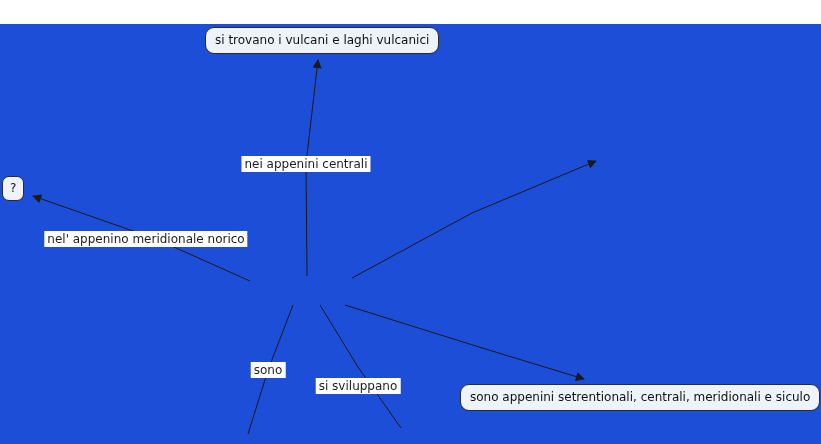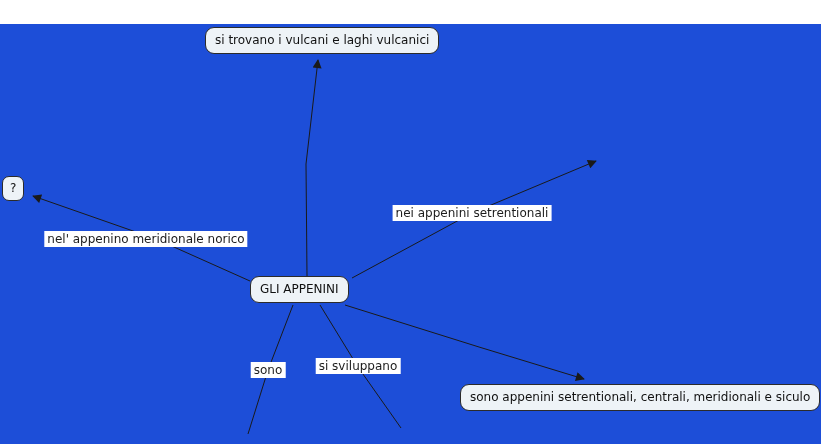--- a/index.html
+++ b/index.html
@@ -51,21 +51,21 @@
   #node-question    { left: 2px;   top: 152px; }
   #node-center      { left: 250px; top: 252px; }
   #node-four        { left: 460px; top: 360px; }
   #node-oldest      { left: 118px; top: 413px; }
   #node-northsouth  { left: 368px; top: 406px; }
   
   #label-central        { left: 306px; top: 140px; }
   #label-northern       { left: 472px; top: 189px; }
   #label-southern       { left: 146px; top: 215px; }
   #label-sono           { left: 268px; top: 346px; }
-  #label-develop        { left: 358px; top: 342px; text-align: center; }
+  #label-develop        { left: 358px; top: 362px; text-align: center; }
   #label-characteristics{ left: 479px; top: 323px; }
 </style>
 </head>
 <body>
 
 <div class="canvas">
 
   <svg class="wires" viewBox="0 0 821 444" xmlns="http://www.w3.org/2000/svg">
     <defs>
       <marker id="arrow" viewBox="0 0 10 10" refX="9" refY="5" markerWidth="11" markerHeight="9" orient="auto">
@@ -90,28 +90,27 @@
 
     <line x1="320" y1="281" x2="358" y2="343" stroke="#1a1a1a" stroke-width="1"></line>
     <line x1="358" y1="343" x2="401" y2="404" stroke="#1a1a1a" stroke-width="1"></line>
   </svg>
 
   <div class="concept" id="node-volcanoes">si trovano i vulcani e laghi vulcanici</div>
 
 
   <div class="concept small" id="node-question">?</div>
 
-  <div class="concept" id="node-center">GLI APPENINI</div>
 
   <div class="concept" id="node-four">sono appenini setrentionali, centrali, meridionali e siculo</div>
 
 
 
+  <div class="link-label" id="label-central">nei appenini centrali</div>
 
-  <div class="link-label" id="label-northern">nei appenini setrentionali</div>
 
   <div class="link-label" id="label-southern">nel' appenino meridionale norico</div>
 
   <div class="link-label" id="label-sono">sono</div>
 
   <div class="link-label" id="label-develop">si sviluppano</div>
 
 
 </div>
 

